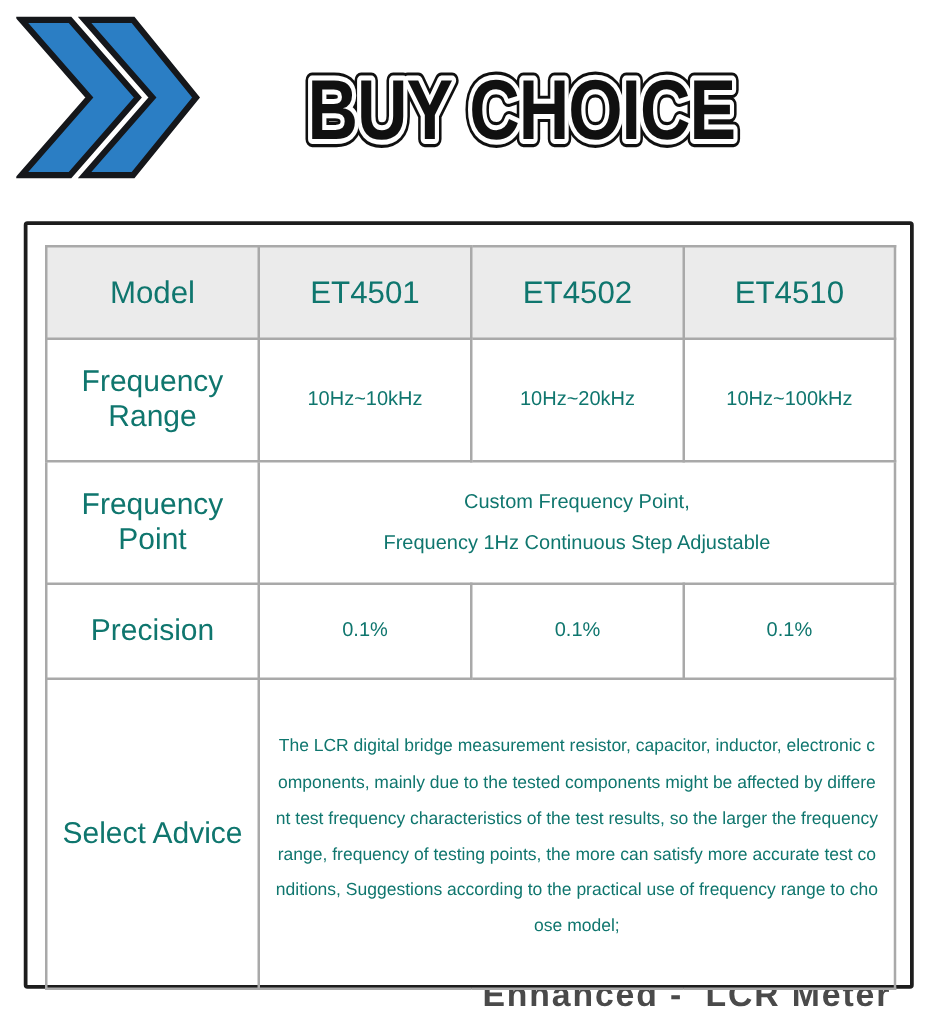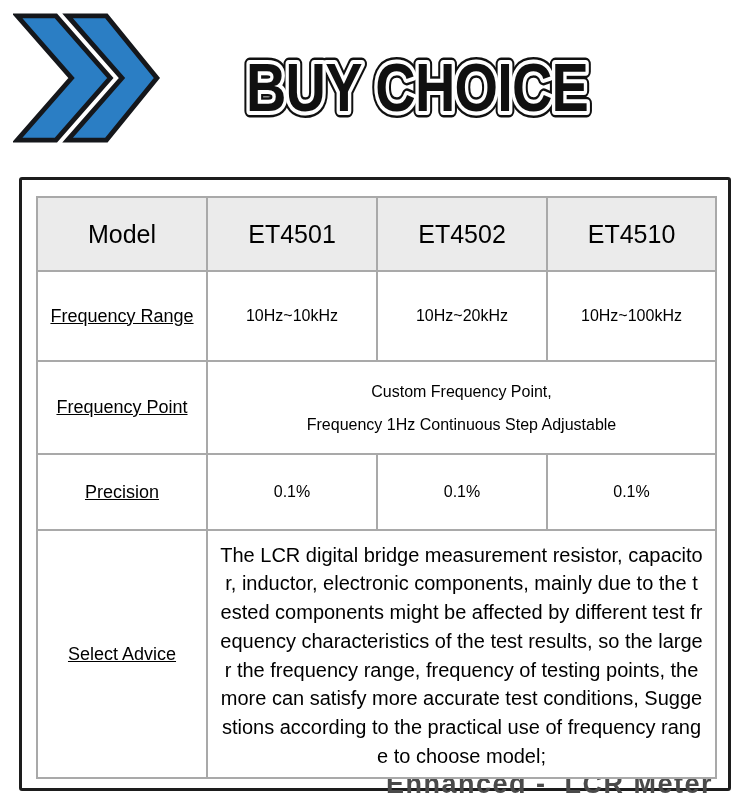--- a/index.html
+++ b/index.html
@@ -37,38 +37,38 @@
   table.spec {
     width: 679px;
     border-collapse: collapse;
     table-layout: fixed;
   }
   table.spec td, table.spec th {
     border: 2px solid #a9a9a9;
     text-align: center;
     vertical-align: middle;
     font-weight: normal;
-    color: #000000;
+    color: #0f766e;
   }
   tr.head th {
     background: #ebebeb;
     height: 74px;
     font-size: 25px;
   }
-  .row-label { font-size: 18px; padding: 20px 10px; text-decoration: underline; }
+  .row-label { font-size: 24px; padding: 20px 10px; }
   .cell-val  { font-size: 16px; }
   .row-range td { height: 90px; }
   .row-point td { height: 93px; }
   .row-point .merged { font-size: 16px; white-space: pre-line; line-height: 33px; }
   .row-prec  td { height: 76px; }
   .row-advice td { height: 248px; }
   .advice-text {
     text-align: left;
     vertical-align: top;
-    font-size: 20px;
+    font-size: 14px;
     line-height: 28.7px;
     padding: 7px 12px 4px 12px;
     word-break: break-all;
   }
   
   .clip-strip {
     height: 32px;
     overflow: hidden;
     text-align: right;
     padding-right: 2px;

